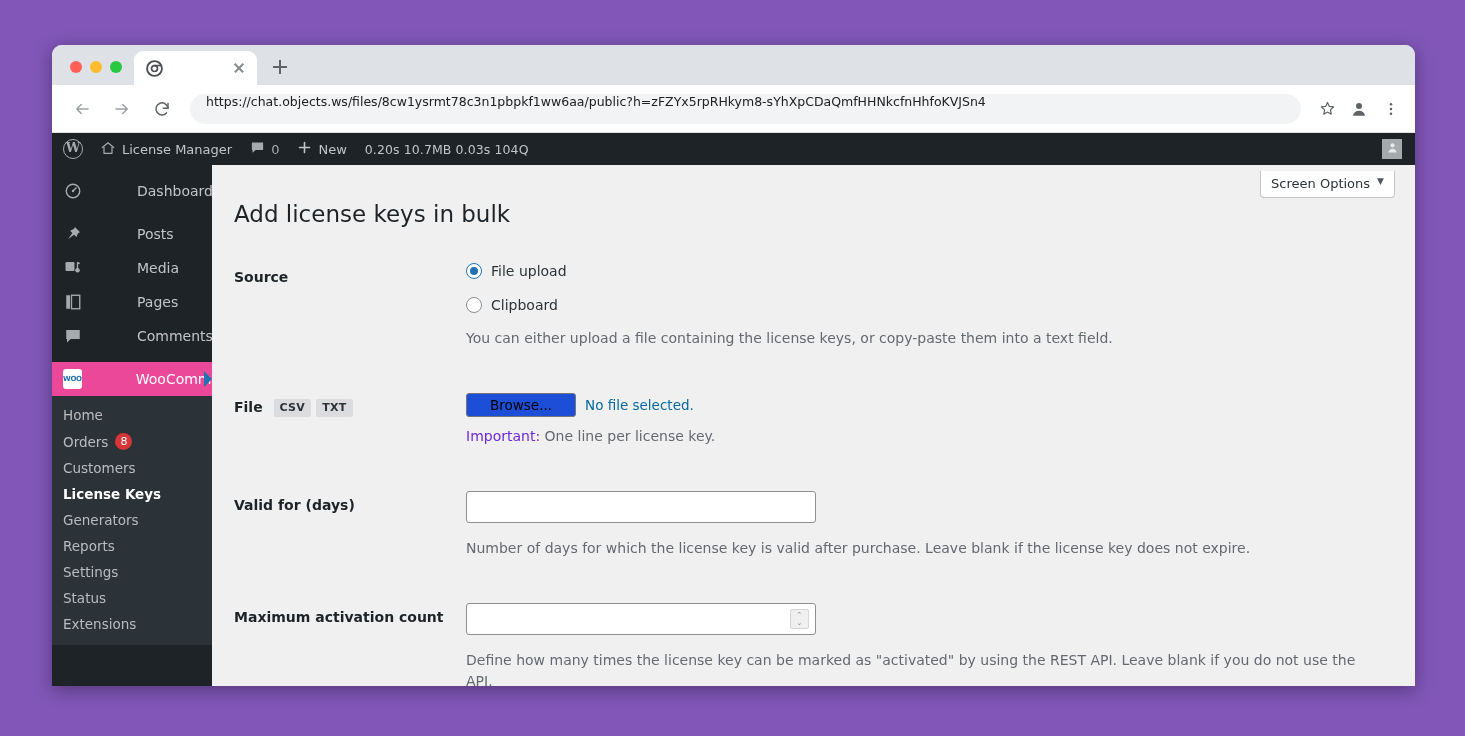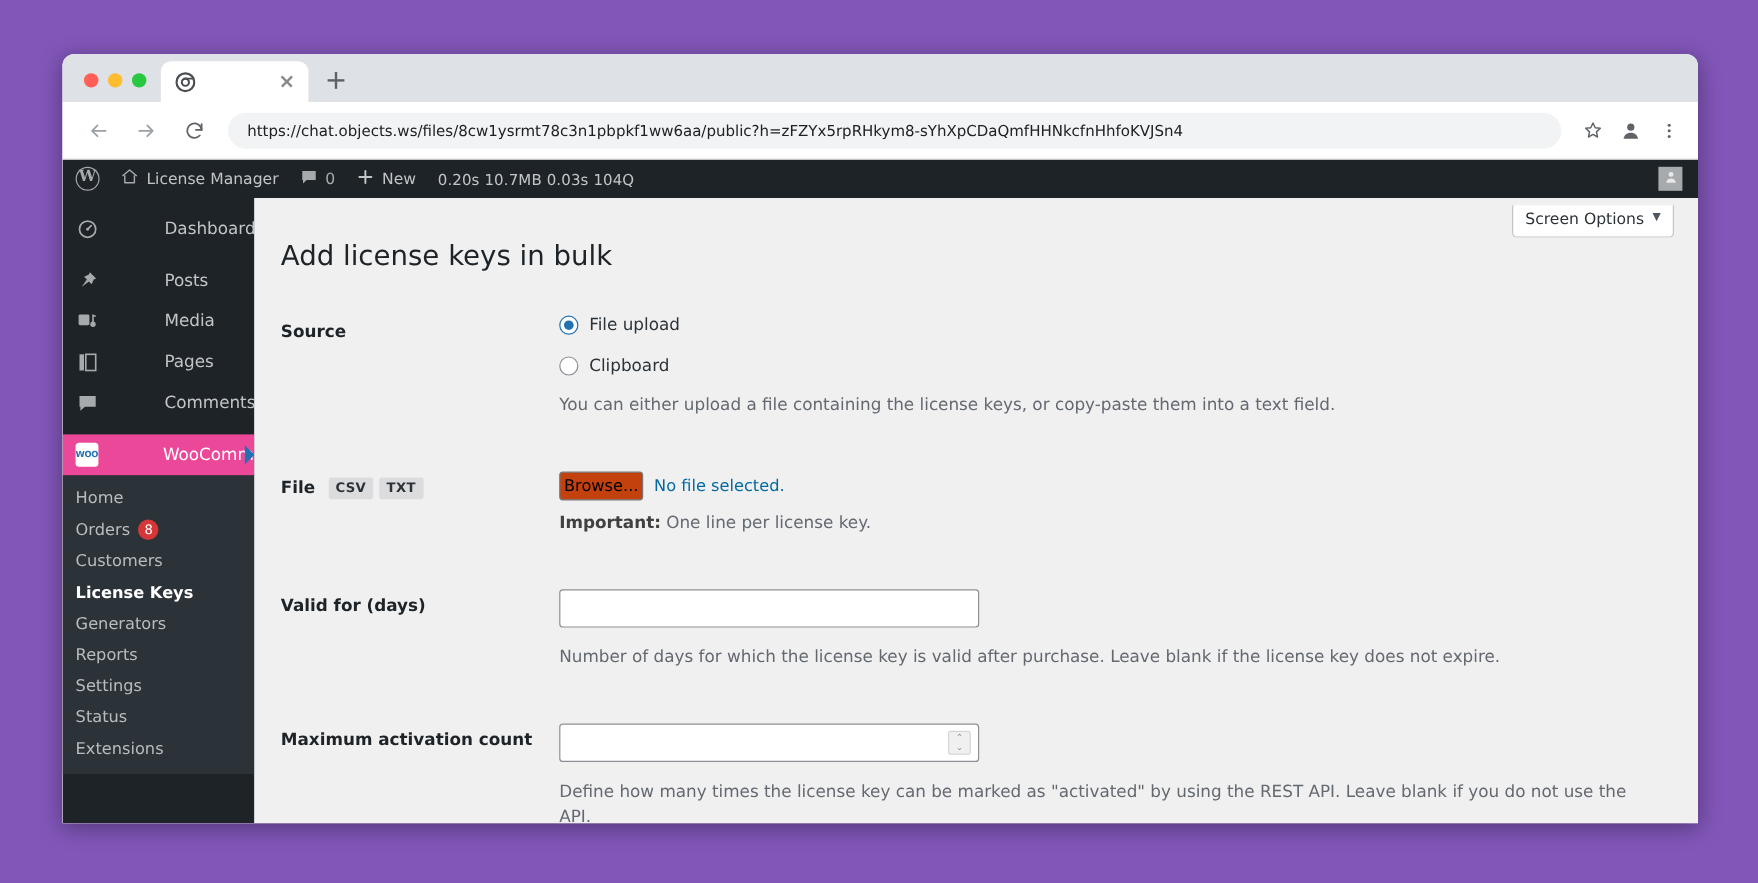--- a/index.html
+++ b/index.html
@@ -77,21 +77,21 @@
   .nav-btn {
     width: 30px; height: 30px; margin: 0 5px;
     display: flex; align-items: center; justify-content: center;
     color: #9aa0a6; font-size: 17px;
   }
   .nav-btn.active { color: #5f6368; }
   .omnibox {
     flex: 1; height: 30px;
     background: #f1f3f4;
     border-radius: 16px;
-    display: flex; align-items: center;
+    display: flex; 
     padding: 0 16px; margin: 0 8px;
     overflow: hidden;
   }
   .omnibox-url {
     font-size: 12.5px; color: #202124;
     white-space: nowrap; overflow: hidden; text-overflow: ellipsis;
   }
   .tb-icon { width: 28px; height: 28px; margin-left: 4px;
              display: flex; align-items: center; justify-content: center; }
 
@@ -237,26 +237,26 @@
   .radio.checked:after {
     content: ""; position: absolute; left: 3px; top: 3px;
     width: 8px; height: 8px; border-radius: 50%; background: #2271b1;
   }
   .radio-label { font-size: 14px; color: #2c3338; }
 
   .description {
     font-size: 14px; color: #646970; margin-top: 15px; line-height: 1.5;
   }
   .description.tight { margin-top: 9px; }
-  .important { color: #404040; font-weight: bold; }
+  .important { color: #6d28d9; font-weight: normal; }
 
   .browse-row { display: flex; align-items: center; gap: 9px; }
   .browse-btn {
-    background: #c2410c; border: 1px solid #767676; border-radius: 3px;
-    padding: 3px 3px; font-size: 13.5px; color: #000;
+    background: #1d4ed8; border: 1px solid #767676; border-radius: 3px;
+    padding: 3px 23px; font-size: 13.5px; color: #000;
   }
   .no-file { font-size: 13.5px; color: #0369a1; }
 
   input.regular-text, .fake-input {
     width: 350px; height: 32px;
     border: 1px solid #8c8f94; border-radius: 3px;
     background: #fff; font-size: 14px; color: #2c3338;
     padding: 0 9px; font-family: "DejaVu Sans", sans-serif;
     display: flex; align-items: center;
   }

